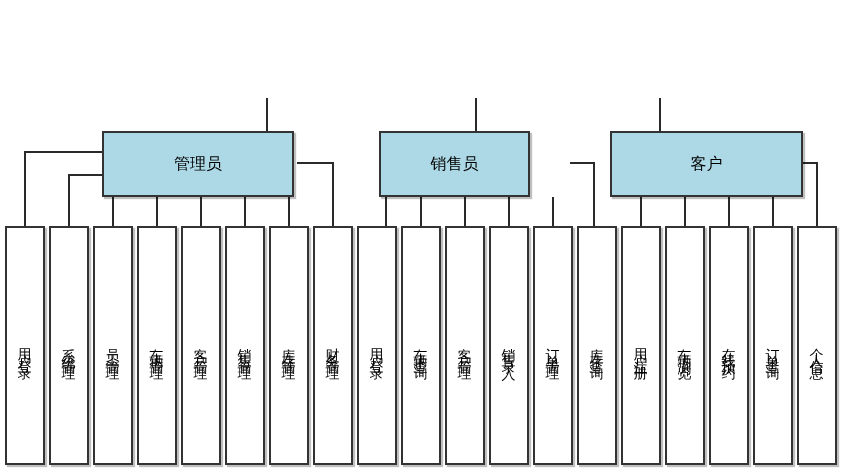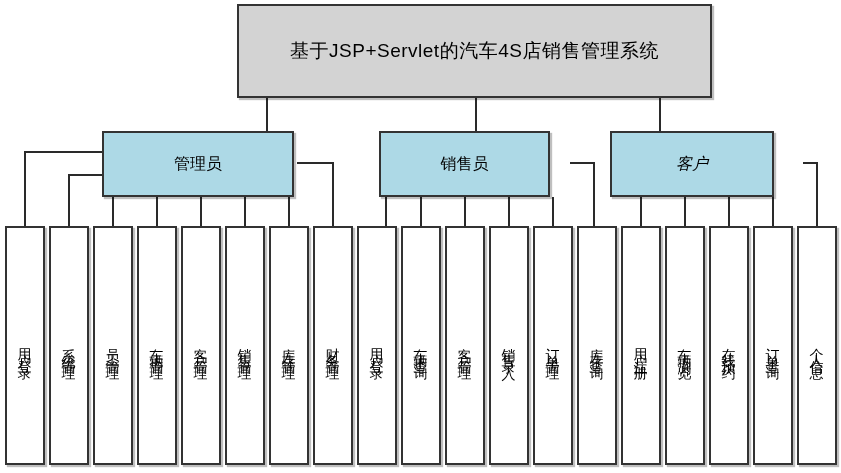--- a/index.html
+++ b/index.html
@@ -36,22 +36,22 @@
     background: #d3d3d3;
     font-size: 19px;
     letter-spacing: 0.5px;
   }
   .role-box {
     top: 131px; height: 66px;
     background: #add9e6;
     font-size: 16px;
   }
   .role-admin    { left: 102px; width: 192px; }
-  .role-seller   { left: 379px; width: 171px; align-items: center; }
-  .role-customer { left: 610px; width: 164px; font-style: italic; }
+  .role-seller   { left: 379px; width: 151px; align-items: center; }
+  .role-customer { left: 610px; width: 193px; }
   .leaf {
     top: 226px;
     width: 40px; height: 239px;
     background: #ffffff;
   }
   .leaf span {
     writing-mode: vertical-lr;
     text-orientation: upright;
     font-size: 14px;
     letter-spacing: 6px;
@@ -92,23 +92,20 @@
 
       <path d="M641 197 V226"></path>
       <path d="M685 197 V226"></path>
       <path d="M729 197 V226"></path>
       <path d="M773 197 V226"></path>
 
       <path d="M803 163 H817 V226"></path>
     </g>
   </svg>
 
-  <div class="box title-box">
-    <span>基于JSP+Servlet的汽车4S店销售管理系统</span>
-  </div>
 
   <div class="box role-box role-admin">
     <span>管理员</span>
   </div>
   <div class="box role-box role-seller">
     <span>销售员</span>
   </div>
   <div class="box role-box role-customer">
     <span>客户</span>
   </div>

